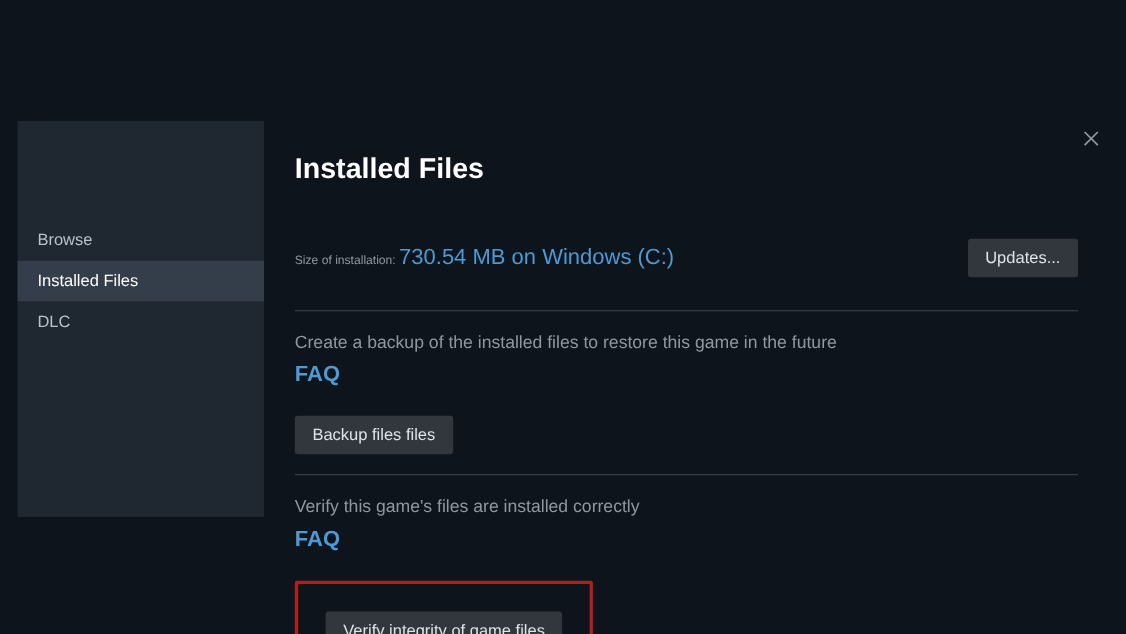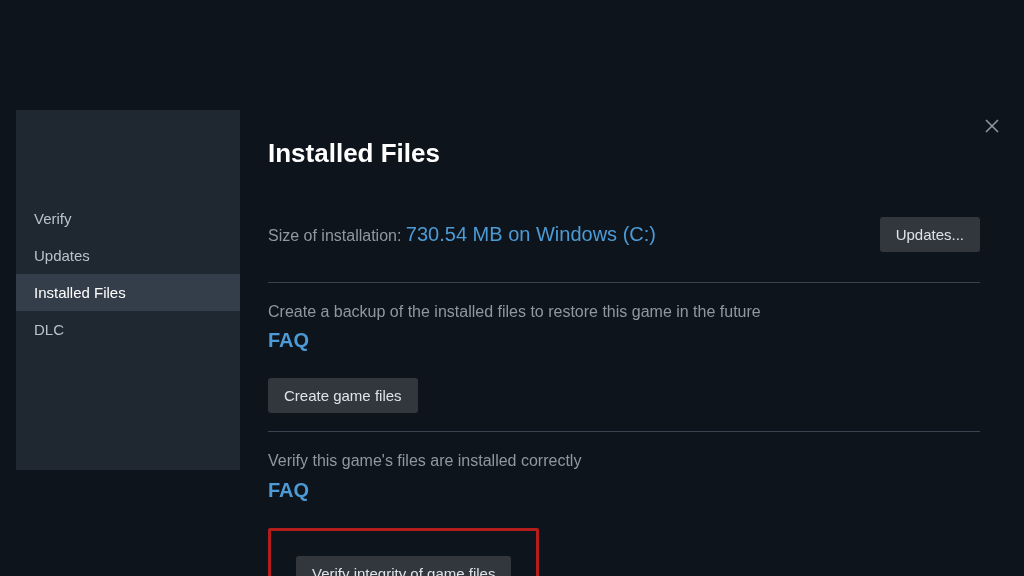--- a/index.html
+++ b/index.html
@@ -41,21 +41,21 @@
     font-weight: 700;
     color: #ffffff;
     margin-bottom: 48px;
   }
   .size-row {
     display: flex;
     align-items: center;
     justify-content: space-between;
     margin-bottom: 30px;
   }
-  .size-label { color: #8f98a0; font-size: 16px; }
+  .size-label { color: #8f98a0; font-size: 11px; }
   .size-value, .link { color: #4c9bd6; font-size: 20px; }
   .link { cursor: pointer; }
   .btn {
     background: #32373e;
     color: #dfe3e6;
     border: none;
     padding: 9px 16px;
     font-size: 15px;
     border-radius: 3px;
     cursor: pointer;
@@ -90,22 +90,21 @@
     display: flex; align-items: center; justify-content: center;
   }
   .close-btn svg { width: 14px; height: 14px; }
 </style>
 </head>
 <body>
 
 <div class="dialog">
 
   <div class="sidebar">
-    <div class="sidebar-item">Verify</div>
-    <div class="sidebar-item">Updates</div>
+    <div class="sidebar-item">Browse</div>
     <div class="sidebar-item active">Installed Files</div>
     <div class="sidebar-item">DLC</div>
   </div>
 
   <div class="main">
 
     <div class="close-btn">
       <span>
         <svg viewBox="0 0 14 14">
             <line x1="1" y1="1" x2="13" y2="13" stroke="currentColor" stroke-width="1.6"></line>
@@ -124,21 +123,21 @@
       <button class="btn">Updates...</button>
     </div>
 
     <hr class="divider">
 
     <div class="row">
       <div class="row-text">
         <span>Create a backup of the installed files to restore this game in the future</span>
         <span class="link">FAQ</span>
       </div>
-      <button class="btn">Create game files</button>
+      <button class="btn">Backup files files</button>
     </div>
 
     <hr class="divider">
 
     <div class="row">
       <div class="row-text">
         <span>Verify this game's files are installed correctly</span>
         <span class="link">FAQ</span>
       </div>
       <div class="highlight-box">

